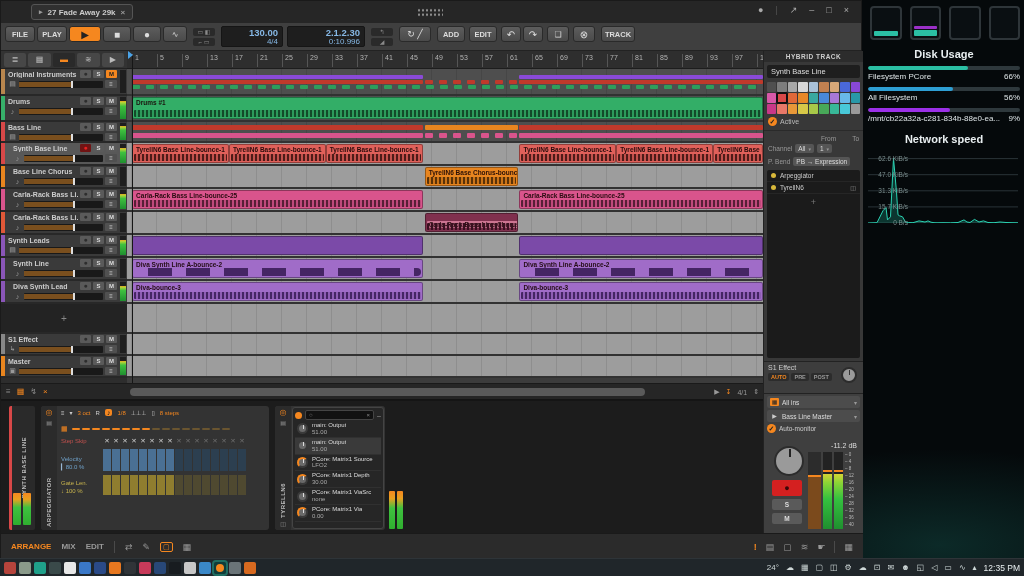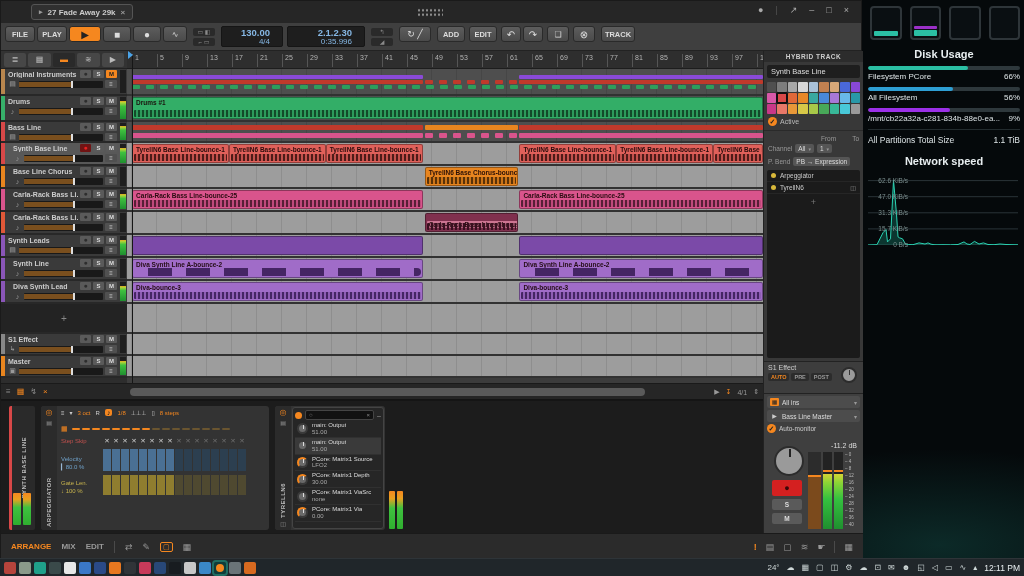--- a/index.html
+++ b/index.html
@@ -18,21 +18,21 @@
   .win-controls{position:absolute;right:12px;top:4px;display:flex;gap:12px;align-items:center;color:#aaa;font-size:9px;}
   .win-controls span{cursor:default;}
   .wc-sep{color:#555;}
   
   #toolbar{position:absolute;left:0;top:22px;width:100%;height:28px;background:#3f3f3f;border-bottom:1px solid #222;}
   .tbtn{position:absolute;top:3px;height:16px;background:linear-gradient(#5d5d5d,#4a4a4a);border:1px solid #2a2a2a;
     border-radius:3px;color:#ddd;font-size:7.5px;font-weight:bold;display:flex;align-items:center;justify-content:center;}
   .tbtn.orange{background:#f5871f;color:#222;}
   .tbtn .g{font-size:10px;font-weight:normal;}
   .lcd{position:absolute;top:3px;height:21px;background:#1e1e1e;border:1px solid #151515;border-radius:2px;
-    color:#85b7e4;text-align:right;padding:1px 12px;line-height:1;}
+    color:#85b7e4;text-align:right;padding:1px 4px;line-height:1;}
   .lcd .big{font-size:9.5px;font-weight:bold;}
   .lcd .small{font-size:8px;}
   .mini-cluster{position:absolute;top:3px;height:21px;display:flex;flex-direction:column;gap:2px;justify-content:center;}
   .mini-cluster span{display:block;width:22px;height:8px;background:#2a2a2a;border-radius:2px;color:#8a8a8a;
     font-size:6px;text-align:center;line-height:8px;}
   
   #left-toolbar{position:absolute;left:0;top:50px;width:126px;height:18px;background:#333;border-bottom:1px solid #222;
     display:flex;align-items:center;gap:2px;padding:0 3px;}
   .lt-btn{flex:1;height:14px;background:#474747;border-radius:2px;color:#bbb;font-size:8px;text-align:center;line-height:14px;}
   .lt-btn.sel{background:#2a2a2a;color:#f5871f;}
@@ -266,21 +266,21 @@
         <div class="mini-cluster" style="left: 192px;">
           <span>▭ ◧</span>
           <span>⌐ ▭</span>
         </div>
         <div class="lcd" style="left: 220px; width: 62px;">
           <div class="big">130.00</div>
           <div class="small">4/4</div>
         </div>
         <div class="lcd" style="left: 286px; width: 78px;">
           <div class="big">2.1.2.30</div>
-          <div class="small">0:35.996</div>
+          <div class="small">0:10.996</div>
         </div>
         <div class="mini-cluster" style="left: 370px;">
           <span>↰</span>
           <span>◢</span>
         </div>
         <div class="tbtn" style="left: 398px; width: 32px;">
           <span class="g" style="font-size:9px;">↻ ╱</span>
         </div>
         <div class="tbtn" style="left: 436px; width: 28px;">ADD</div>
         <div class="tbtn" style="left: 468px; width: 28px;">EDIT</div>
@@ -1141,24 +1141,20 @@
           <div class="disk-item">
             <div class="disk-bar">
               <div class="disk-fill" style="width: 54%; background: rgb(155, 48, 232);"></div>
             </div>
             <div class="disk-row">
               <span>/mnt/cb22a32a-c281-834b-88e0-ea...</span>
               <span>9%</span>
             </div>
           </div>
         </div>
-      <div class="disk-total">
-        <span>All Partitions Total Size</span>
-        <span>1.1 TiB</span>
-      </div>
     </div>
     <div id="net">
       <div class="w-title">Network speed</div>
       <div id="net-plot">
           <svg width="150" height="72">
             <line x1="0" y1="7.6" x2="150" y2="7.6" stroke="#2a3438" stroke-width="1"></line>
             <line x1="0" y1="23.7" x2="150" y2="23.7" stroke="#2a3438" stroke-width="1"></line>
             <line x1="0" y1="39.8" x2="150" y2="39.8" stroke="#2a3438" stroke-width="1"></line>
             <line x1="0" y1="55.9" x2="150" y2="55.9" stroke="#2a3438" stroke-width="1"></line>
             <line x1="0" y1="72.0" x2="150" y2="72.0" stroke="#2a3438" stroke-width="1"></line>
@@ -1205,16 +1201,16 @@
           <span>☁</span>
           <span>⊡</span>
           <span>✉</span>
           <span>☻</span>
           <span>◱</span>
           <span>◁</span>
           <span>▭</span>
           <span>∿</span>
           <span>▴</span>
         </span>
-      <span class="time">12:11 PM</span>
+      <span class="time">12:35 PM</span>
     </div>
   </div>
 </div>
 
 </body></html>

